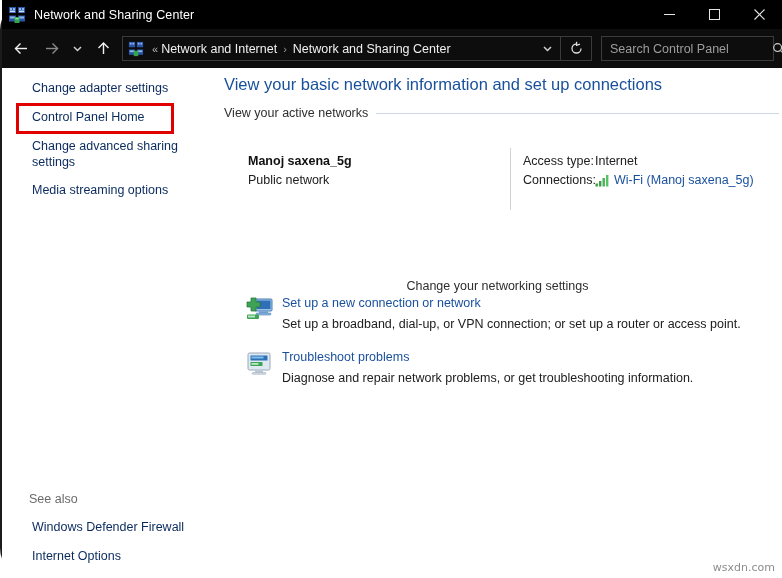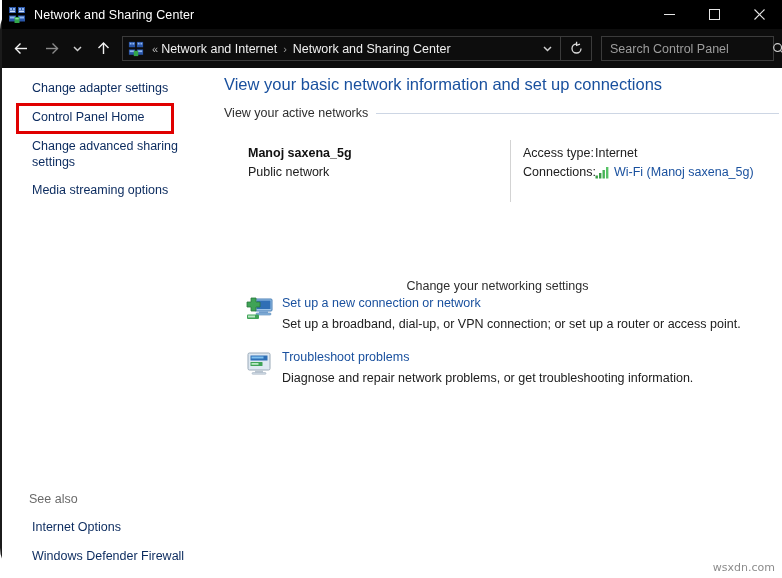--- a/index.html
+++ b/index.html
@@ -255,21 +255,21 @@
     flex: 1 1 auto;
     height: 1px;
     background: #cdd6e4;
   }
   #sec-active { top: 38px; }
   #sec-change { top: 211px; flex-direction: column; }
 
   .net-block {
     position: absolute;
     left: 3px;
-    top: 72px;
+    top: 80px;
     width: 555px;
     height: 62px;
   }
   .net-name {
     position: absolute;
     left: 24px;
     top: 6px;
     font-size: 12.5px;
     font-weight: bold;
     color: #111111;
@@ -464,22 +464,22 @@
     <div class="sidebar">
       <div class="side-link">Change adapter settings</div>
       <div class="side-link">Control Panel Home</div>
       <div class="side-link wrap">Change advanced sharing settings</div>
       <div class="side-link">Media streaming options</div>
 
       <div class="highlight-box"></div>
 
       <div class="see-also">
         <div class="see-also-title">See also</div>
+        <div class="side-link">Windows Defender Firewall</div>
         <div class="side-link">Internet Options</div>
-        <div class="side-link">Windows Defender Firewall</div>
       </div>
     </div>
 
     <div class="main">
 
       <div class="page-title">View your basic network information and set up connections</div>
 
       <div class="section-head" id="sec-active">
         <span class="label">View your active networks</span>
         <span class="rule"></span>

